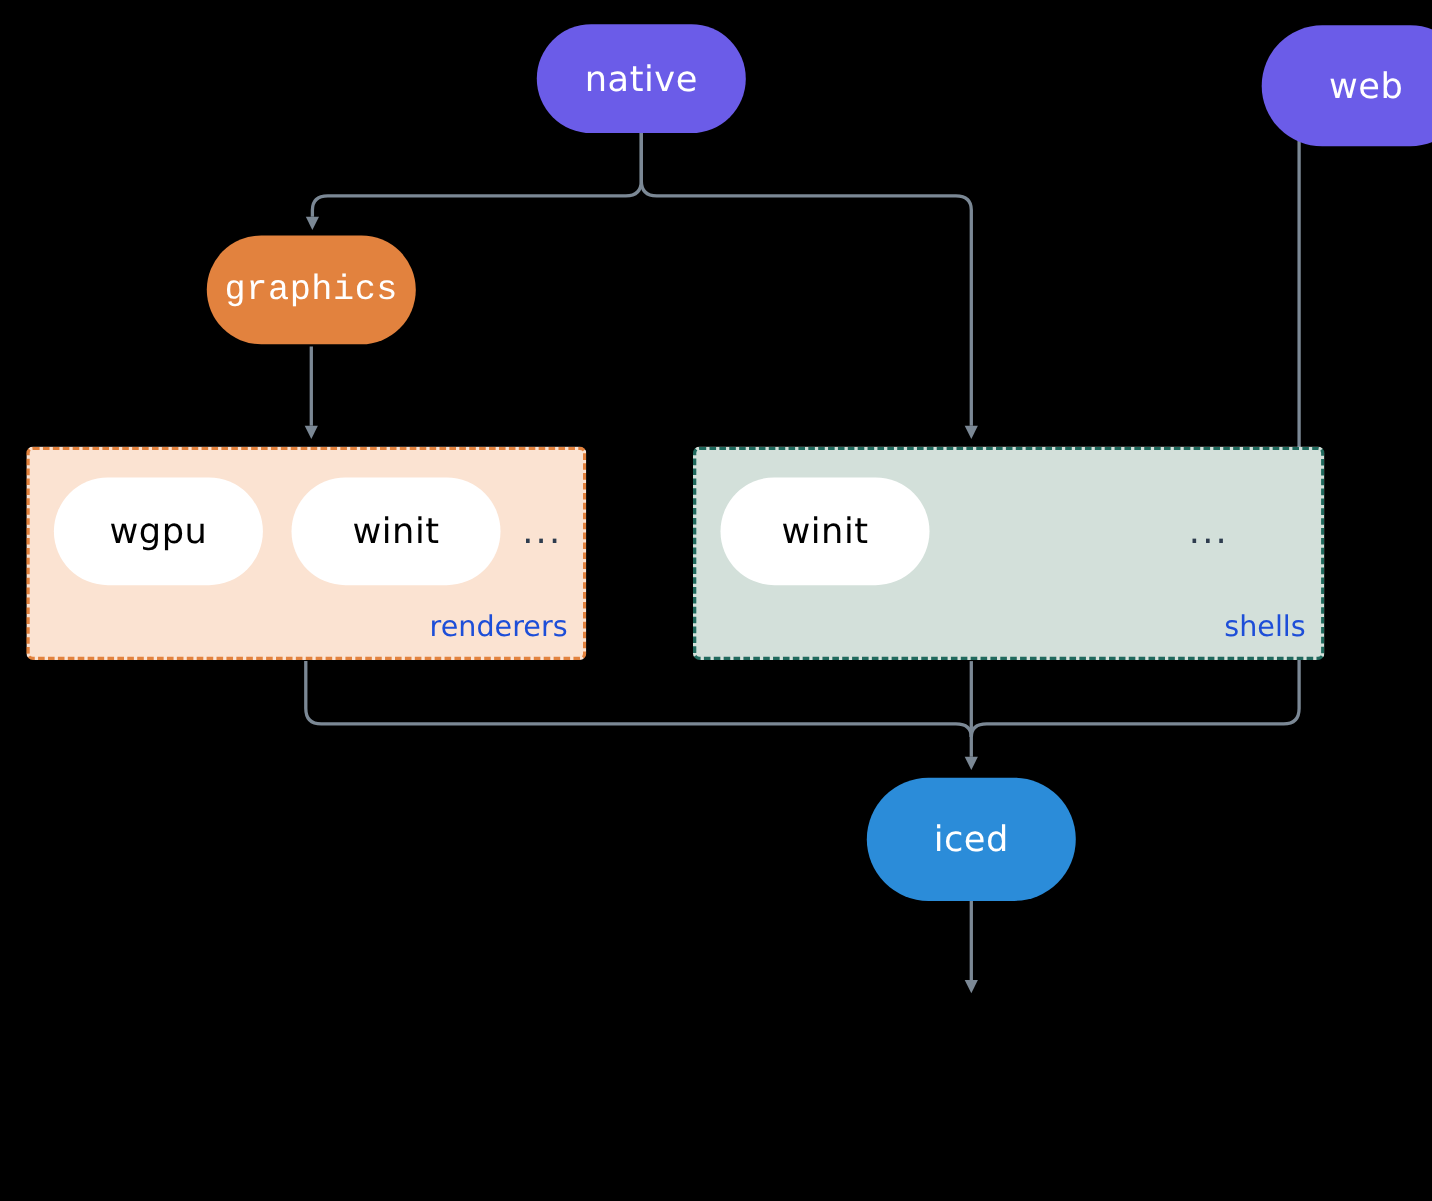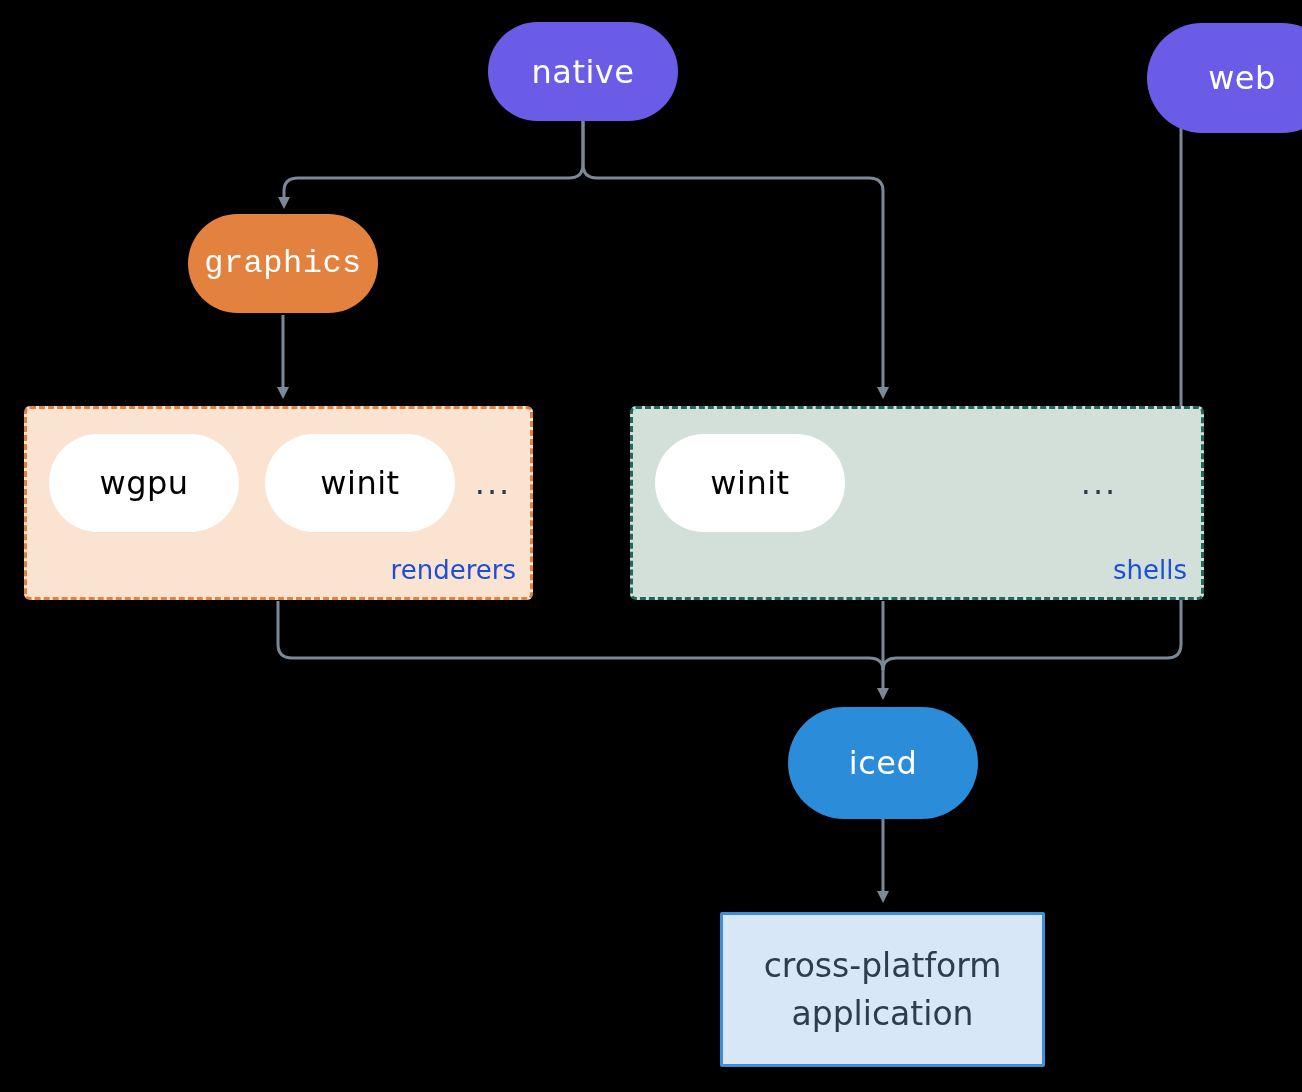--- a/index.html
+++ b/index.html
@@ -158,18 +158,14 @@
       <span>winit</span>
     </div>
     <div class="ellipsis">...</div>
     <div class="group-label">shells</div>
   </div>
 
   <div id="node-iced" class="pill pill-blue">
     <span>iced</span>
   </div>
 
-  <div id="node-app">
-    <span>cross-platform</span>
-    <span>application</span>
-  </div>
 
 </div>
 
 </body></html>

